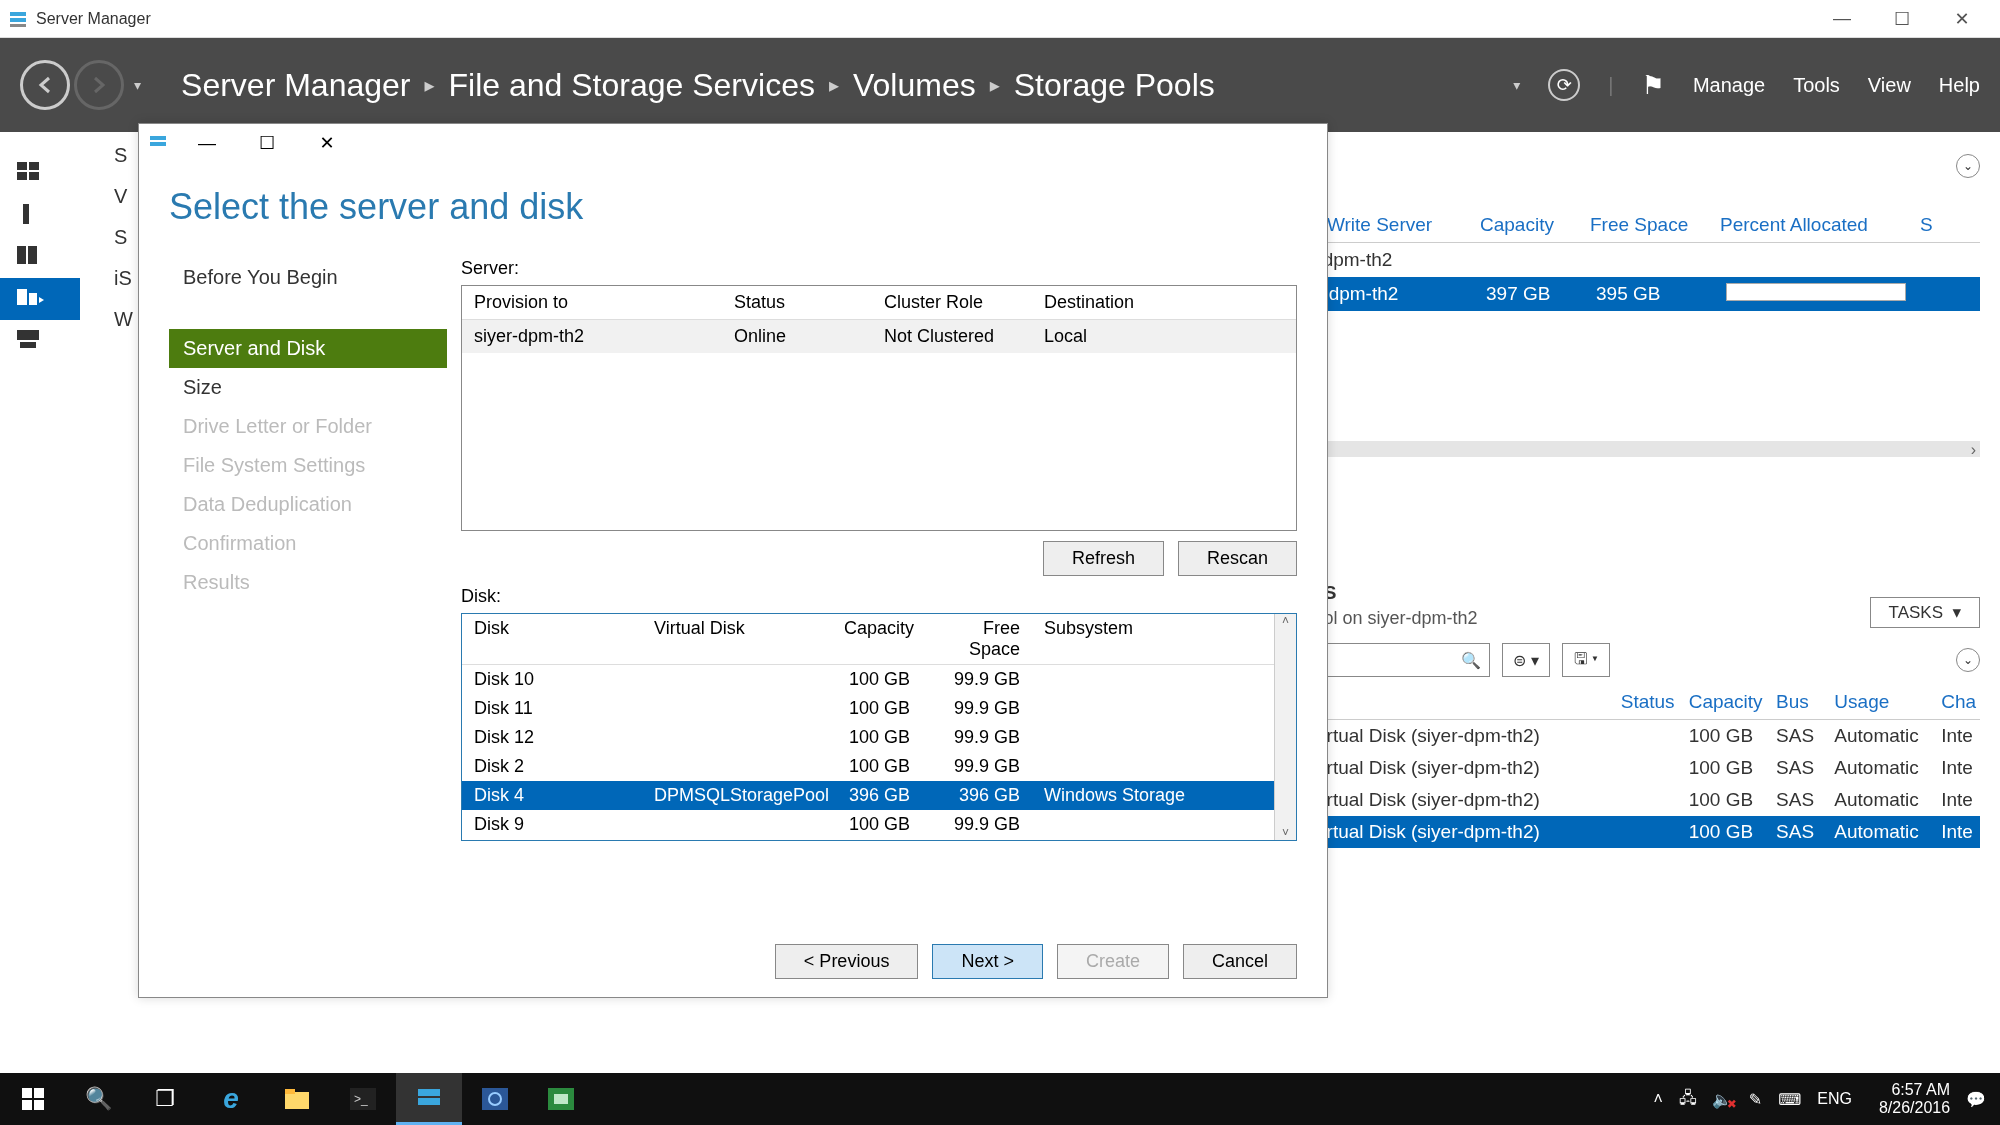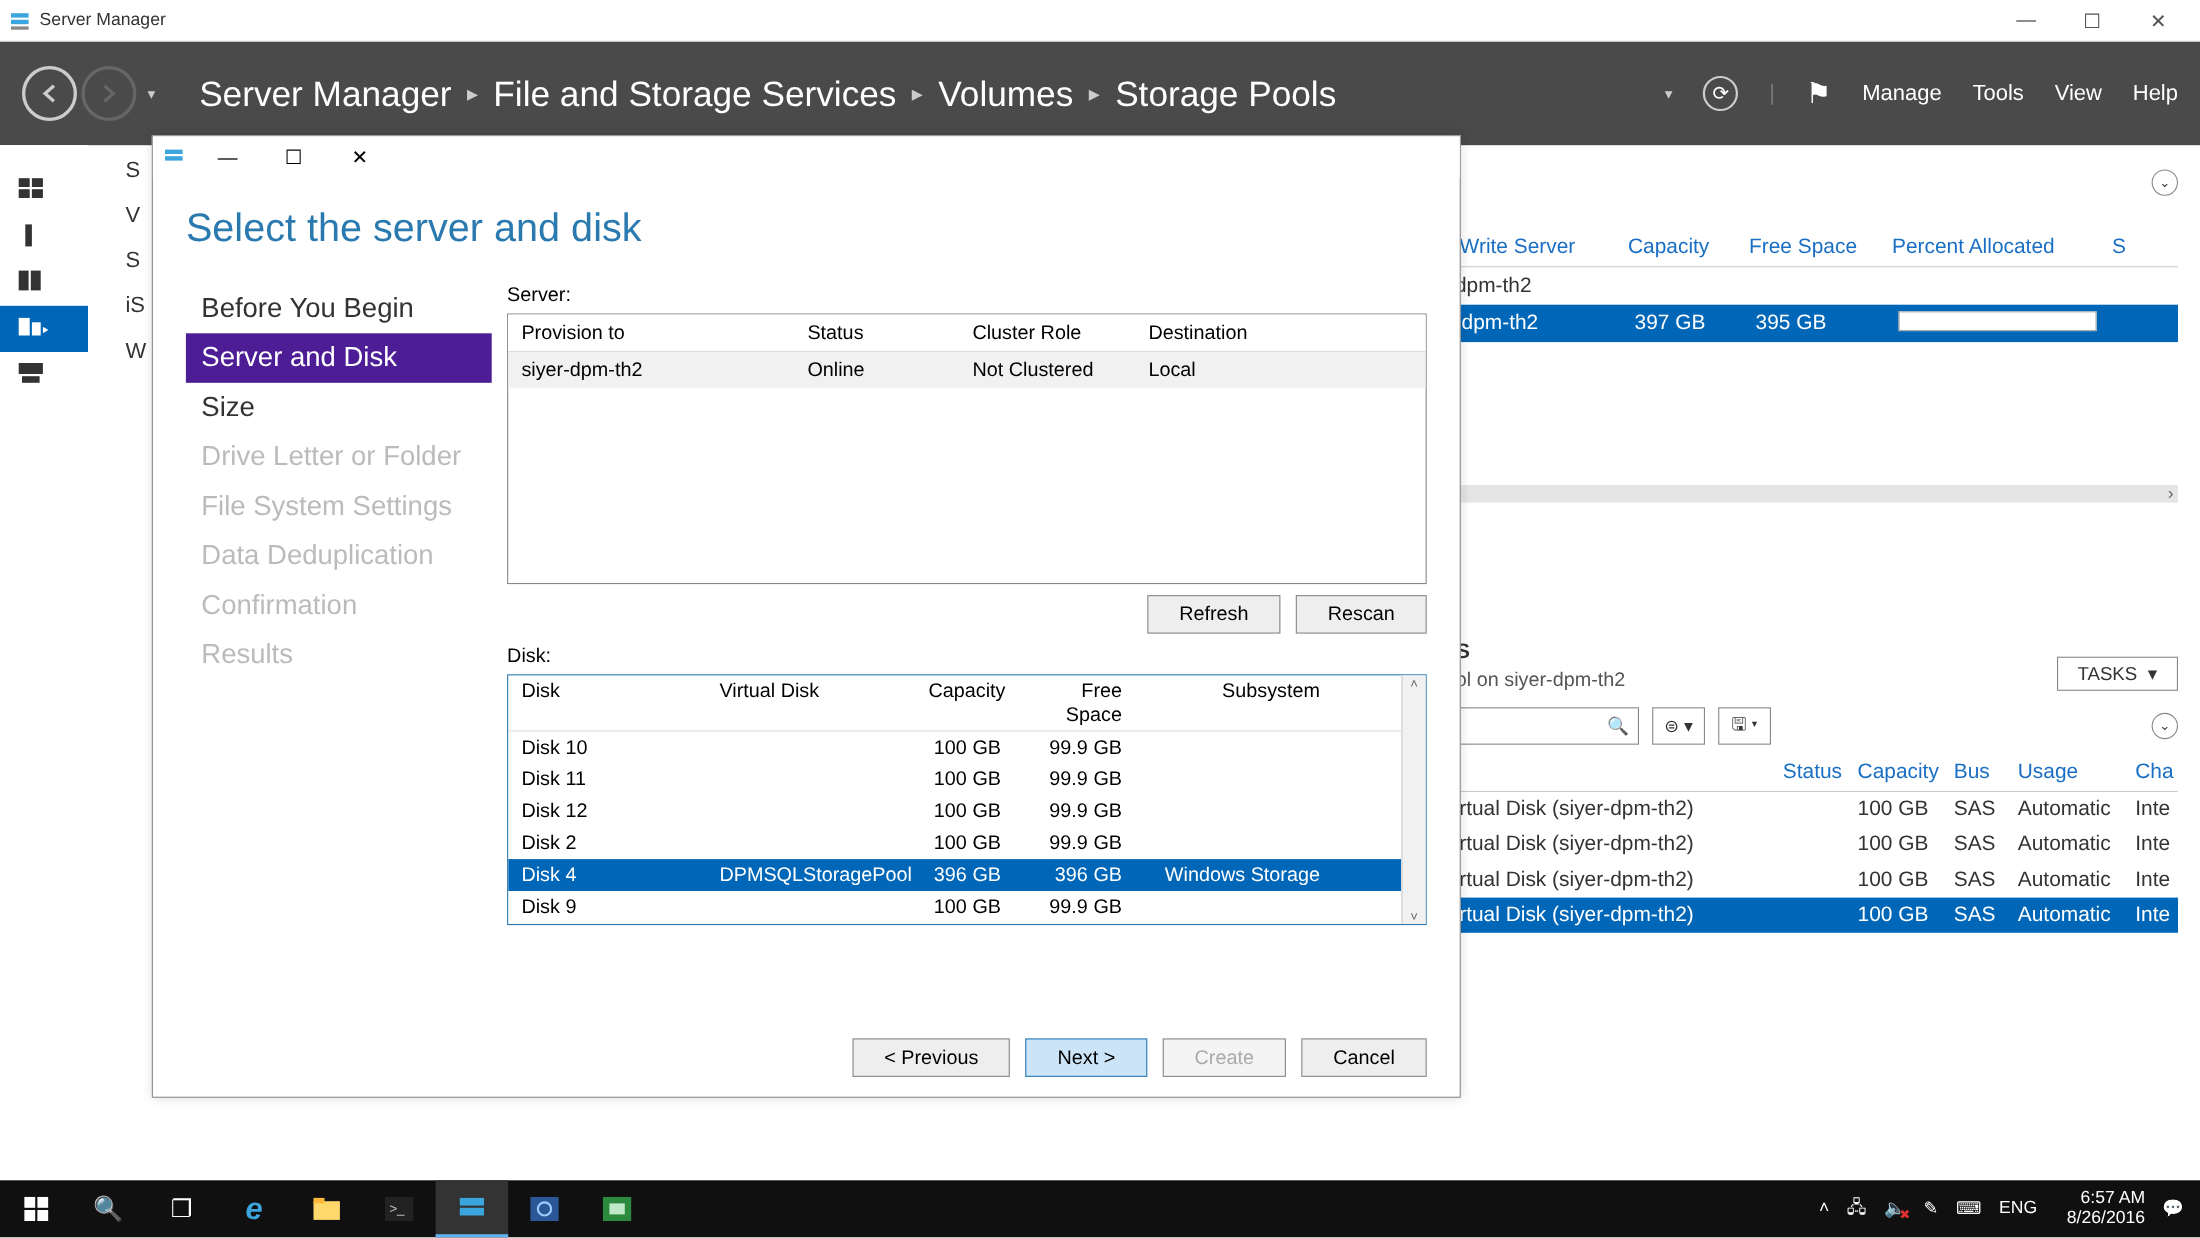--- a/index.html
+++ b/index.html
@@ -50,41 +50,41 @@
 .c-name{width:320px;} .c-st{width:70px;} .c-cap{width:90px;} .c-bus{width:60px;} .c-use{width:110px;} .c-ch{width:40px;}
 
 
 .wizard { position: absolute; left: 138px; top: 123px; width: 1190px; height: 875px; background: #fff; border: 1px solid #888; box-shadow: 0 0 10px rgba(0,0,0,.15); }
 .wiz-titlebar { height: 38px; display: flex; align-items: center; padding: 0 10px; background: #fff;}
 .wiz-titlebar .wiz-title { font-size: 18px; flex:1;}
 .wiz-titlebar .wiz-btn { width: 60px; height: 38px; display: flex; align-items: center; justify-content: center; font-size: 18px;}
 .wiz-header { font-size: 36px; font-weight: 300; color: #2a7ab0; padding: 24px 0 30px 30px;}
 .wiz-body { display: flex; padding: 0 30px; height: 640px;}
 .wiz-steps { width: 278px; }
-.wiz-steps .step { padding: 8px 14px; font-size: 25px; color: #333; }
-.wiz-steps .step.active { background:#4c1d95; color:#fff;}
+.wiz-steps .step { padding: 8px 14px; font-size: 20px; color: #333; }
+.wiz-steps .step.active { background:#4d7c0f; color:#fff;margin-top:32px;}
 .wiz-steps .step.disabled { color: #bbb; }
 .wiz-main { flex: 1; padding-left: 14px;}
 .wiz-label { font-size: 18px; margin-bottom: 6px;}
 .server-table { border:1px solid #888; height: 246px;}
 .server-table .th-row { display:flex; background:#fff; border-bottom:1px solid #ddd;}
 .server-table .th, .server-table .td { padding: 6px 12px; font-size: 18px;}
 .server-table .td-row { display:flex; background:#f1f1f1;}
 .scol1{width:260px;} .scol2{width:150px;} .scol3{width:160px;} .scol4{width:160px;}
 .btn-row { display:flex; justify-content:flex-end; gap: 14px; margin: 10px 0;}
 .btn { border:1px solid #888; background:#eee; padding: 6px 28px; font-size: 18px;}
 .btn.primary{ background:#cce4f7; border-color:#2a7ab0;}
 .btn.disabled{ color:#aaa; background:#f4f4f4;}
 .disk-table { border:1px solid #2a7ab0; height: 228px; position: relative; display:flex;}
 .disk-body{ flex:1; overflow:hidden;}
 .disk-table .th-row { display:flex; border-bottom: 1px solid #ddd;}
 .disk-table .th, .disk-table .td { padding: 4px 12px; font-size: 18px;}
 .disk-table .td-row { display:flex;}
 .disk-table .td-row.sel { background:#0067b8; color:#fff;}
-.dcol1{width:180px;} .dcol2{width:190px;} .dcol3{width:90px;text-align:right;} .dcol4{width:110px;text-align:right;} .dcol5{width:180px;text-align:right;}
+.dcol1{width:180px;} .dcol2{width:190px;} .dcol3{width:90px;text-align:right;} .dcol4{width:110px;text-align:right;} .dcol5{width:180px;}
 .disk-scroll{ width:22px; background:#f1f1f1; border-left:1px solid #ccc; display:flex; flex-direction:column; align-items:center; justify-content:space-between; font-size:12px; color:#666;}
 .wiz-footer { position:absolute; bottom: 18px; right: 30px; display:flex; gap: 14px;}
 
 
 .taskbar { position: absolute; left:0; right:0; bottom:0; height: 52px; background:#101010; display:flex; align-items:center; color:#fff;}
 .tb-item{ width:66px; height:52px; display:flex;align-items:center;justify-content:center; font-size:22px;}
 .tb-item.active{ background:#333; border-bottom:3px solid #5fb2f2;}
 .tb-right{ margin-left:auto; display:flex; align-items:center; gap:16px; padding-right:14px; font-size:16px;}
 .tb-clock{ text-align:right; line-height:1.1;margin-left:11px;}
 .chevron-circle{ width:24px;height:24px;border:1px solid #888;border-radius:50%;display:flex;align-items:center;justify-content:center;font-size:12px;}

